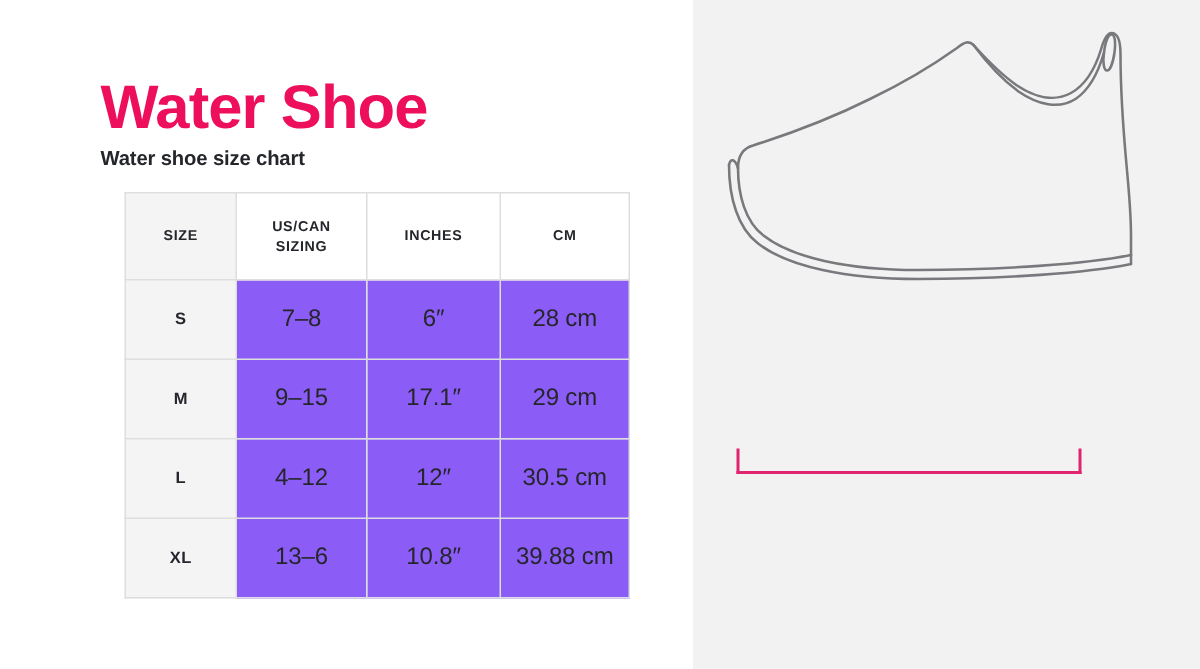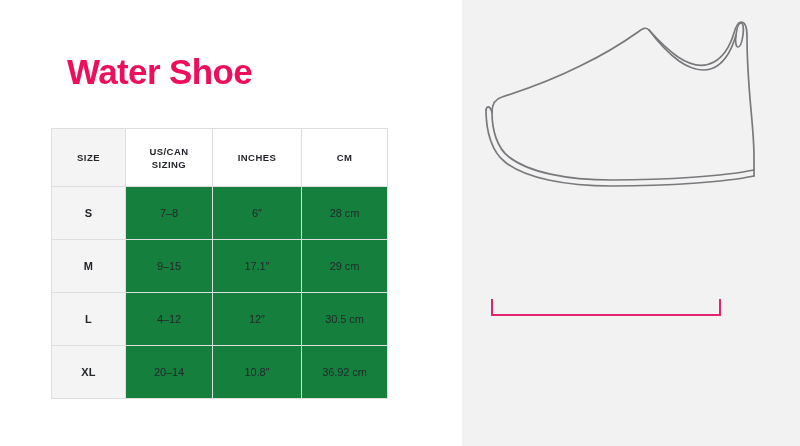--- a/index.html
+++ b/index.html
@@ -28,21 +28,21 @@
     height: 446px;
     background: #ffffff;
     box-sizing: border-box;
   }
 
   .title {
     position: absolute;
     left: 67px;
     top: 51px;
     margin: 0;
-    font-size: 35px;
+    font-size: 41px;
     line-height: 41px;
     font-weight: 700;
     letter-spacing: -0.6px;
     color: #ED0E5C;
     font-family: "Liberation Sans", sans-serif;
     white-space: nowrap;
   }
 
   .subtitle {
     position: absolute;
@@ -53,21 +53,21 @@
     line-height: 19px;
     font-weight: 700;
     color: #24262B;
     letter-spacing: -0.1px;
     white-space: nowrap;
   }
 
   
   .size-table {
     position: absolute;
-    left: 51px;
+    left: 83px;
     top: 128px;
     width: 336px;
     border-collapse: collapse;
     table-layout: fixed;
     background: #ffffff;
   }
   .size-table col.c-size    { width: 74px; }
   .size-table col.c-uscan   { width: 87px; }
   .size-table col.c-inches  { width: 89px; }
   .size-table col.c-cm      { width: 86px; }
@@ -89,25 +89,25 @@
     color: #24262B;
     line-height: 13px;
     background: #ffffff;
   }
   .size-table thead th.hdr-size {
     background: #F4F4F4;
   }
 
   .size-table tbody td {
     height: 53px;
-    font-size: 11px;
+    font-size: 16px;
     font-weight: 400;
     color: #24262B;
     letter-spacing: -0.1px;
-    background: #15803d;
+    background: #8b5cf6;
   }
   .size-table tbody td.cell-size {
     background: #F4F4F4;
     font-weight: 700;
     font-size: 11px;
     letter-spacing: 0.3px;
   }
 
   
   .right-panel {
@@ -126,20 +126,21 @@
 </style>
 </head>
 <body>
 
 <div id="page">
 
   <div class="left-panel">
 
     <h1 class="title">Water Shoe</h1>
 
+    <p class="subtitle">Water shoe size chart</p>
 
     <table class="size-table">
       <colgroup>
         <col class="c-size">
         <col class="c-uscan">
         <col class="c-inches">
         <col class="c-cm">
       </colgroup>
       <thead>
         <tr>
@@ -172,23 +173,23 @@
           <td>29 cm</td>
         </tr>
         <tr>
           <td class="cell-size">L</td>
           <td>4–12</td>
           <td>12″</td>
           <td>30.5 cm</td>
         </tr>
         <tr>
           <td class="cell-size">XL</td>
-          <td>20–14</td>
+          <td>13–6</td>
           <td>10.8″</td>
-          <td>36.92 cm</td>
+          <td>39.88 cm</td>
         </tr>
       </tbody>
     </table>
   </div>
 
   <div class="right-panel">
     <svg class="shoe-figure" viewBox="0 0 338 446" xmlns="http://www.w3.org/2000/svg">
 
       <g fill="none" stroke="#78797C" stroke-width="1.7" stroke-linecap="round" stroke-linejoin="round">
 

